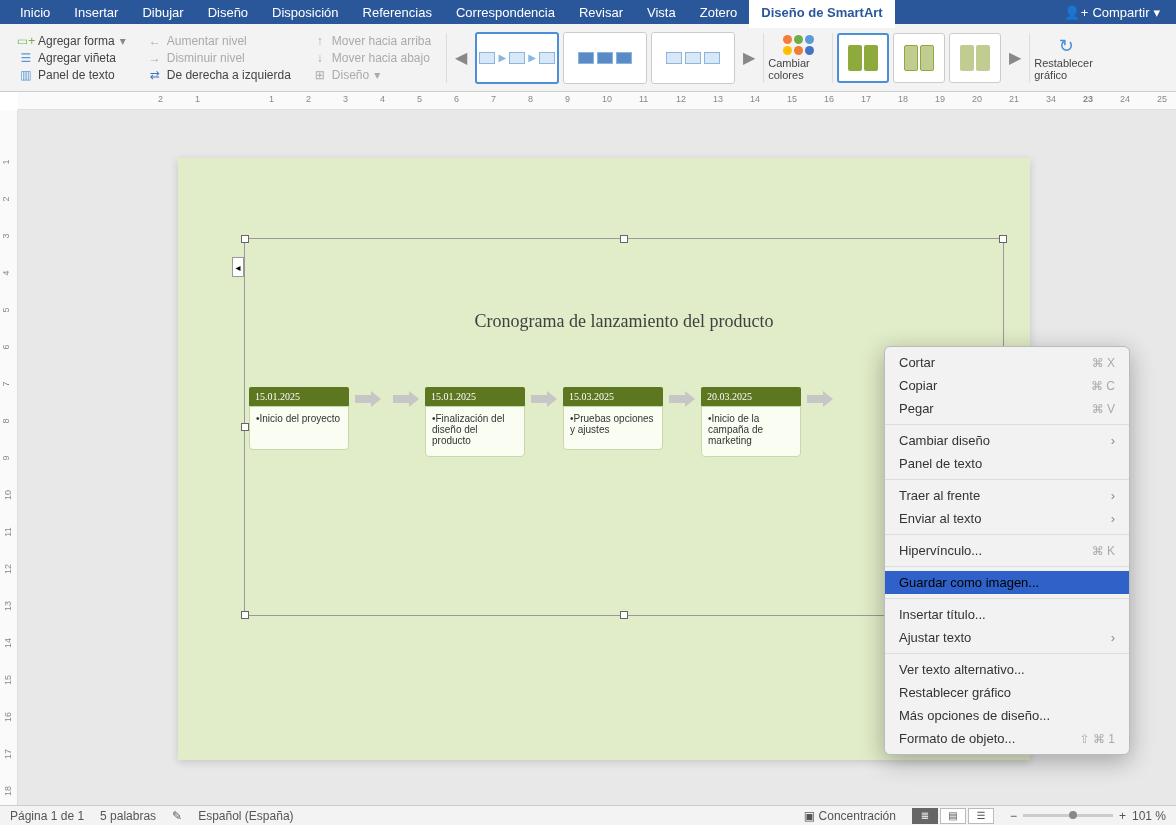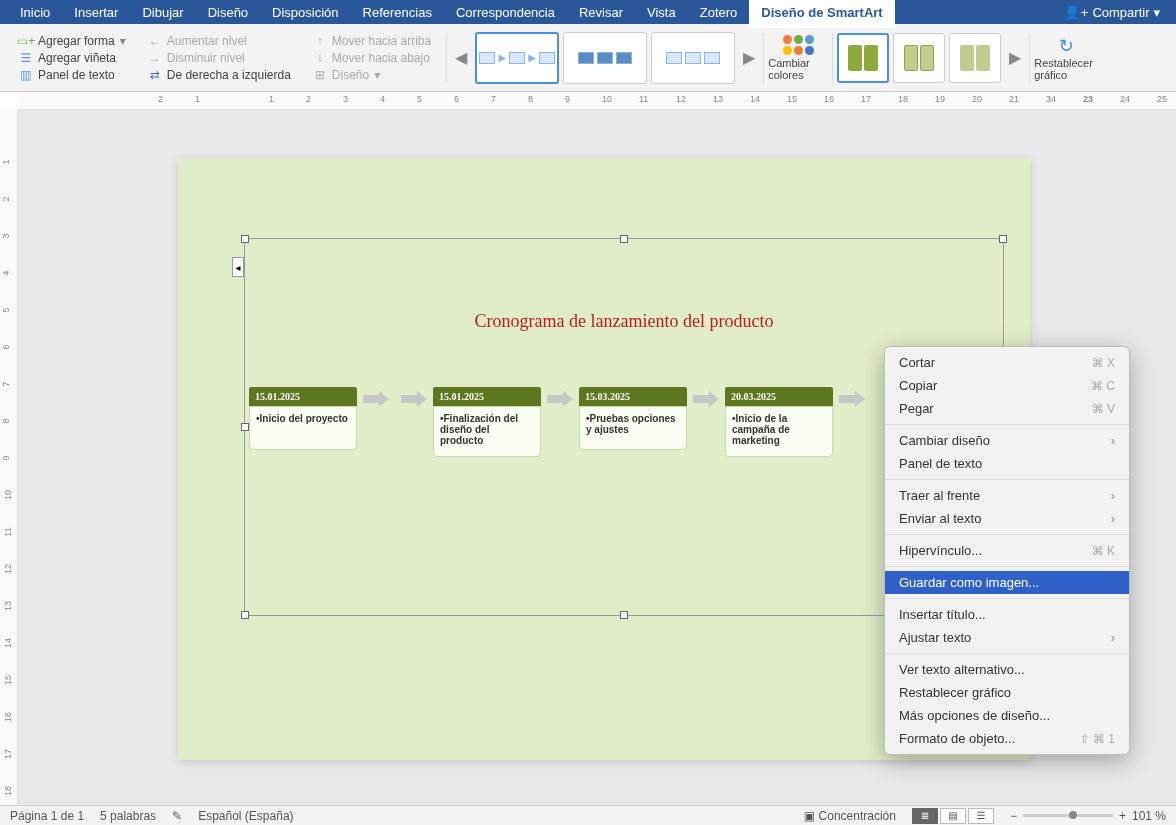--- a/index.html
+++ b/index.html
@@ -49,34 +49,34 @@
 .smartart { position: absolute; left: 66px; top: 80px; width: 760px; height: 378px; border: 1px solid #999; }
 .handle { position: absolute; width: 8px; height: 8px; background: #fff; border: 1px solid #666; }
 .handle.tl { left: -4px; top: -4px; } .handle.tr { right: -4px; top: -4px; }
 .handle.bl { left: -4px; bottom: -4px; } .handle.br { right: -4px; bottom: -4px; }
 .handle.tm { left: 50%; top: -4px; margin-left: -4px; }
 .handle.bm { left: 50%; bottom: -4px; margin-left: -4px; }
 .handle.ml { left: -4px; top: 50%; margin-top: -4px; }
 .handle.mr { right: -4px; top: 50%; margin-top: -4px; }
 .textpane-toggle { position: absolute; left: -13px; top: 18px; width: 12px; height: 20px; background: #fff; border: 1px solid #999; display: flex; align-items: center; justify-content: center; font-size: 10px; }
 
-.title { position: absolute; top: 72px; width: 100%; text-align: center; font-family: Georgia, serif; font-size: 18px; color: #b91c1c; }
+.title { position: absolute; top: 72px; width: 100%; text-align: center; font-family: Georgia, serif; font-size: 18px; color: #404040; }
 
 .timeline { position: absolute; top: 148px; left: 4px; right: 4px; display: flex; align-items: flex-start; gap: 0; }
-.node { width: 108px; font-weight: bold; }
+.node { width: 100px; }
 .node-date { background: #5d7720; color: #fff; font-size: 10px; padding: 4px 6px; border-radius: 2px 2px 0 0; font-family: Georgia, serif; }
 .node-body { background: #fafdf2; border: 1px solid #ccd6ab; border-radius: 0 0 4px 4px; padding: 6px 6px 10px 6px; font-size: 10px; color: #333; min-height: 44px; font-family: Georgia, serif; }
 .node-body .bullet::before { content: "•"; }
 .arrow { width: 38px; display: flex; align-items: center; justify-content: center; padding-top: 4px; }
 .arrow svg { width: 26px; height: 16px; }
 
 
 .context-menu { position: absolute; left: 884px; top: 346px; width: 246px; background: #f2f2f2; border: 1px solid #bbb; border-radius: 6px; box-shadow: 0 6px 24px rgba(0,0,0,0.3); font-size: 13px; color: #333; padding: 4px 0; }
 .cm-item { display: flex; align-items: center; padding: 4px 14px; justify-content: space-between; gap: 13px; }
-.cm-item.highlight { background: #3061c9; color: #ffffff; }
+.cm-item.highlight { background: #3061c9; color: #000000; }
 .cm-item .shortcut { color: #aaa; font-size: 12px; }
 .cm-item .chev { color: #888; }
 .cm-sep { height: 1px; background: #ddd; margin: 4px 0; }
 
 
 .statusbar { position: absolute; bottom: 0; left: 0; right: 0; height: 20px; background: #f3f3f3; border-top: 1px solid #ccc; display: flex; align-items: center; font-size: 12px; color: #555; padding: 0 10px; gap: 16px; }
 .statusbar .spacer { flex: 1; }
 .statusbar .zoom { display: flex; align-items: center; gap: 6px; }
 .zoom-track { width: 90px; height: 3px; background: #ccc; position: relative; }
 .zoom-thumb { position: absolute; width: 8px; height: 8px; background: #888; border-radius: 50%; top: -3px; left: 46px; }

